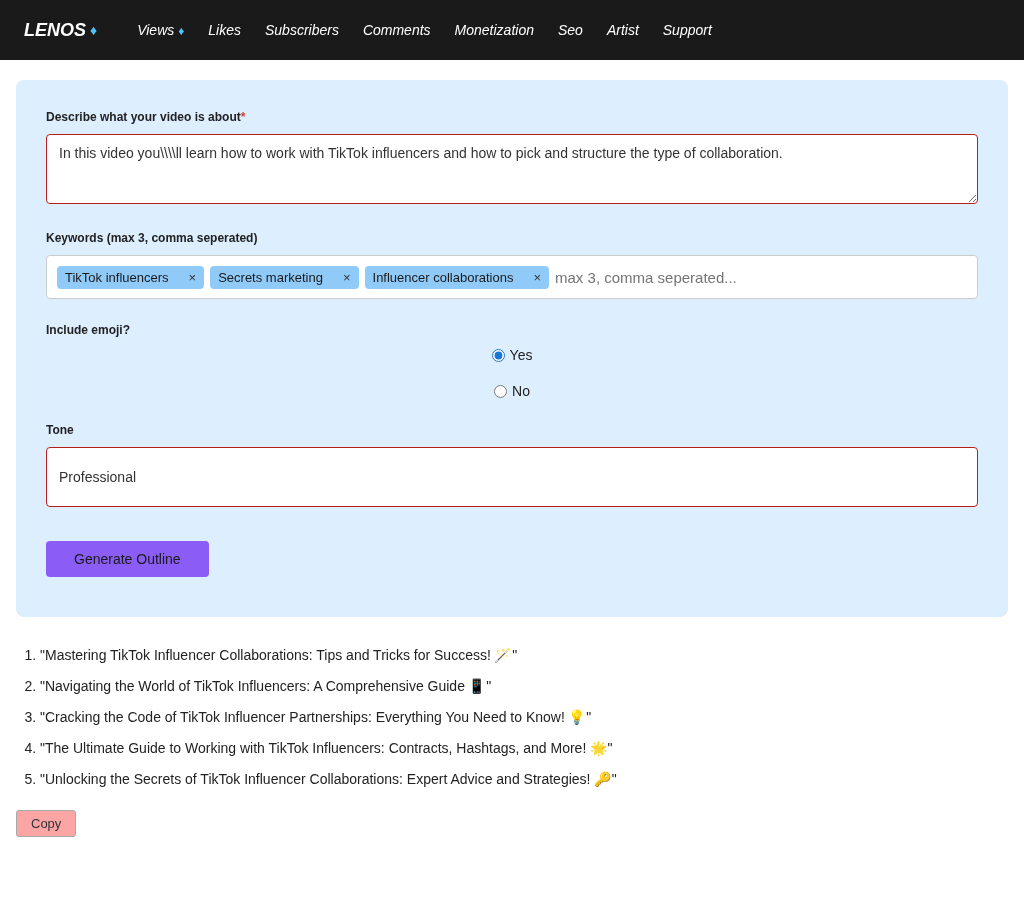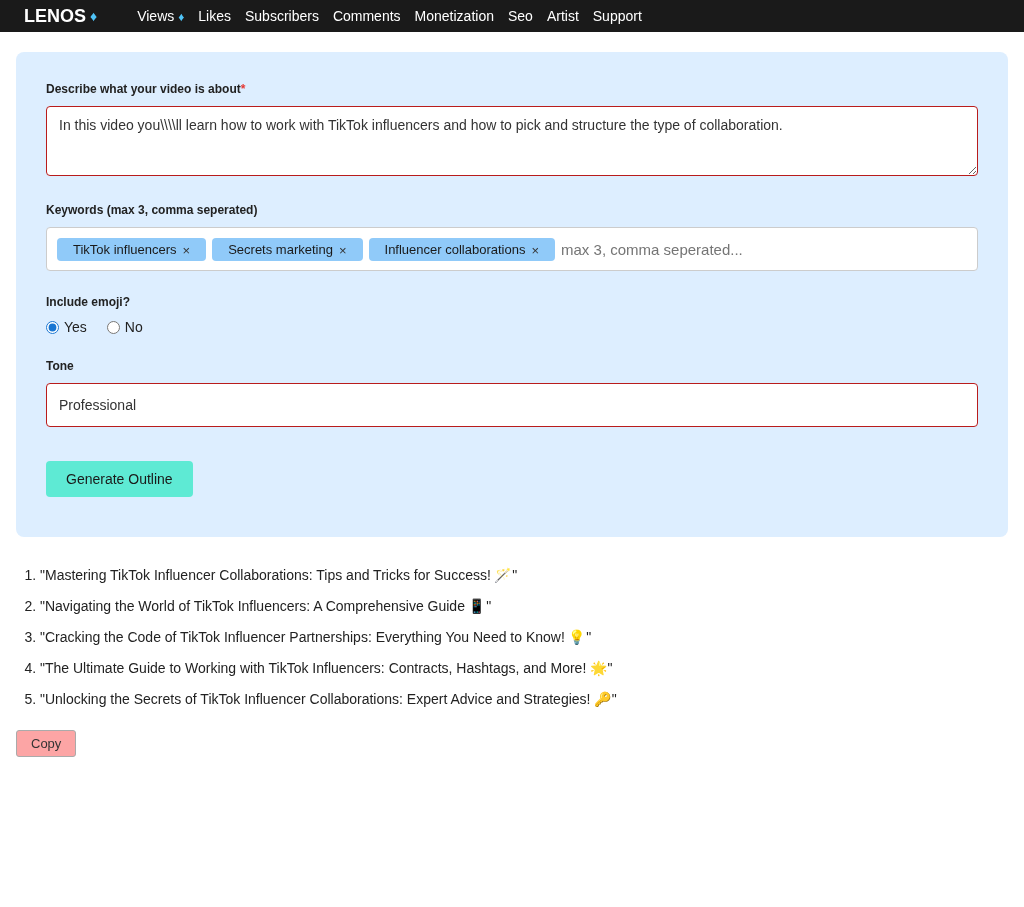--- a/index.html
+++ b/index.html
@@ -9,38 +9,39 @@
       background: #fff;
       color: #222;
     }
 
     
     nav {
       background: #1a1a1a;
       display: flex;
       align-items: center;
       padding: 0 24px;
-      height: 32px;
+      height: 60px;
+      font-style: italic;
     }
     .nav-logo {
       color: #fff;
       font-weight: bold;
       font-size: 18px;
       margin-right: 40px;
       display: flex;
       align-items: center;
       gap: 4px;
     }
     .nav-logo .diamond {
       color: #4fc3f7;
       font-size: 14px;
     }
     .nav-links {
       display: flex;
-      gap: 14px;
+      gap: 24px;
       list-style: none;
     }
     .nav-links li a {
       color: #fff;
       text-decoration: none;
       font-size: 14px;
     }
     .nav-links li .diamond-icon {
       color: #4fc3f7;
       font-size: 12px;
@@ -93,25 +94,25 @@
       border: 1px solid #ccc;
       border-radius: 4px;
       background: #fff;
       padding: 6px 10px;
       min-height: 44px;
     }
     .tag {
       background: #90caf9;
       color: #1a1a1a;
       border-radius: 4px;
-      padding: 4px 16px;
+      padding: 4px 8px;
       font-size: 13px;
       display: flex;
-      align-items: flex-end;
-      gap: 6px;
+      align-items: center;
+      gap: 20px;
     }
     .tag .tag-remove {
       cursor: pointer;
       font-size: 13px;
       color: #333;
       line-height: 1;
     }
     .tag-input {
       border: none;
       outline: none;
@@ -121,38 +122,39 @@
       min-width: 120px;
       background: transparent;
     }
 
     
     .radio-group {
       display: flex;
       gap: 20px;
       align-items: center;
       margin-top: 4px;
+      flex-direction: column;
     }
     .radio-label {
       display: flex;
       align-items: center;
       gap: 5px;
       font-size: 14px;
       cursor: pointer;
     }
     .radio-label input[type="radio"] {
       accent-color: #1976d2;
     }
 
     
     .generate-btn {
-      background: #5eead4;
+      background: #8b5cf6;
       border: none;
       border-radius: 4px;
-      padding: 10px 20px;
+      padding: 10px 28px;
       font-size: 14px;
       color: #1a1a1a;
       cursor: pointer;
       margin-top: 10px;
     }
 
     
     .results-list {
       list-style: decimal;
       padding-left: 24px;
@@ -260,21 +262,21 @@
           <span>No</span>
         </label>
       </div>
     </div>
 
     
     <div class="field-group">
       <label class="field-label">
         <span>Tone</span>
       </label>
-      <input class="text-input" type="text" style="height: 44px;" value="Professional">
+      <input class="text-input" type="text" style="height: 60px;" value="Professional">
     </div>
 
     
     <button class="generate-btn">
       <span>Generate Outline</span>
     </button>
 
   </div>
 
   

